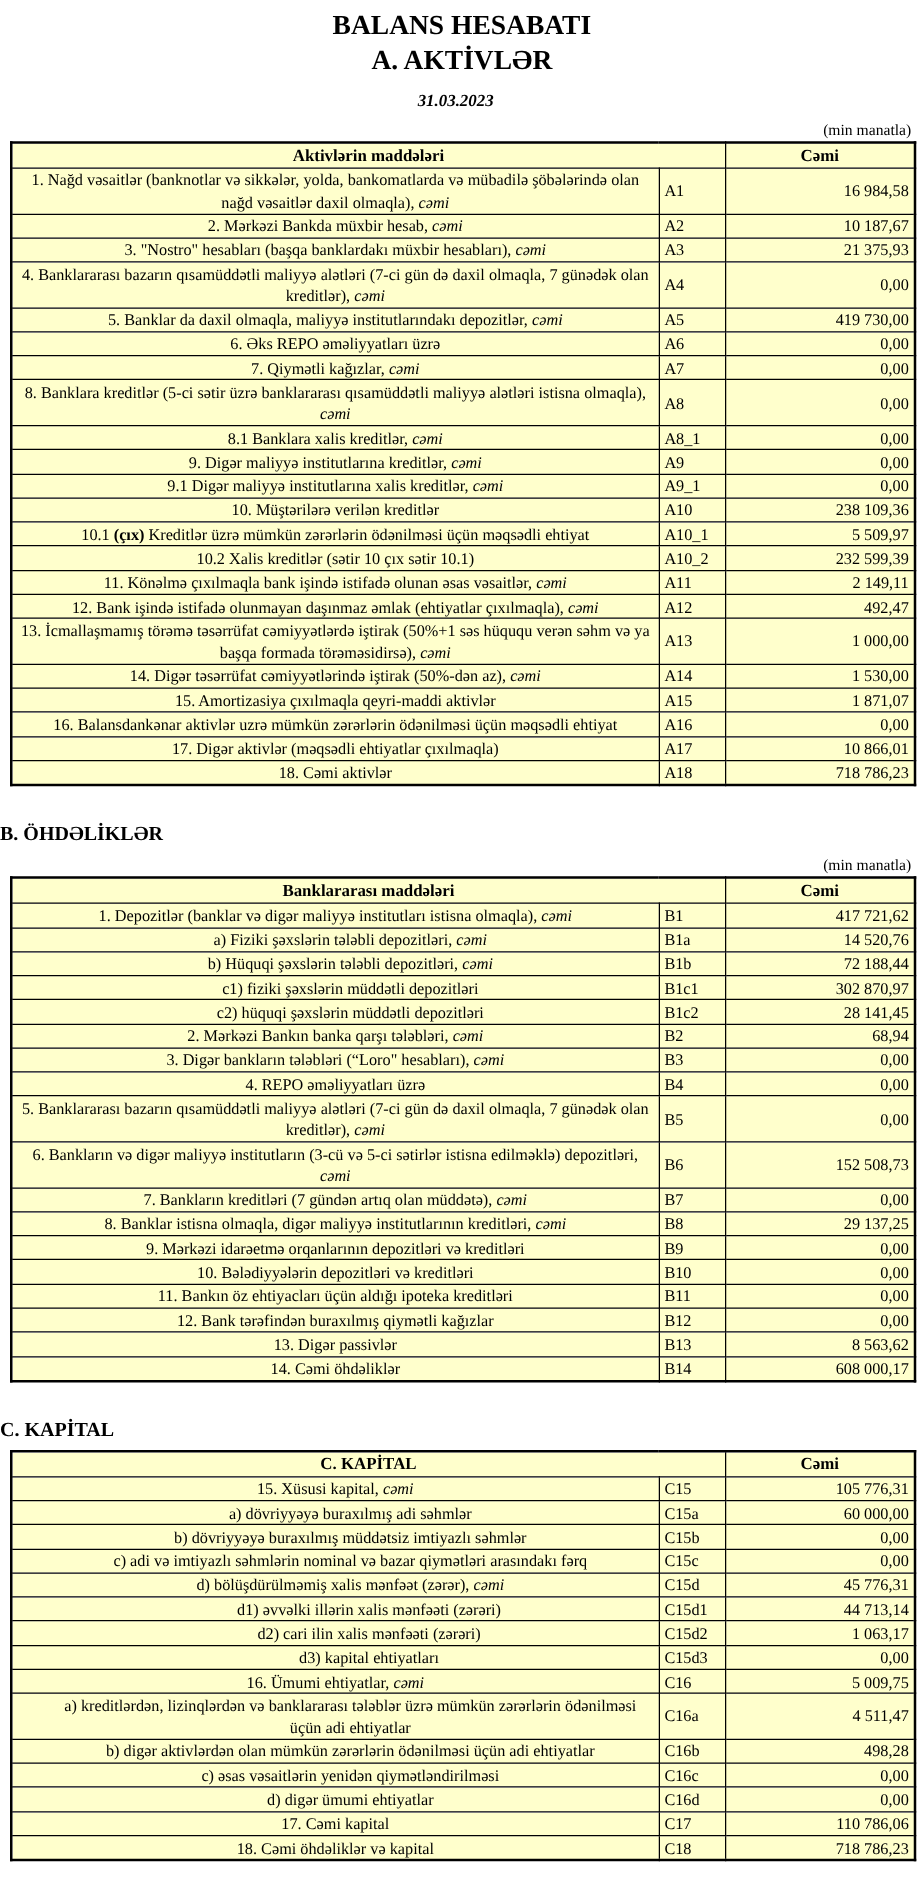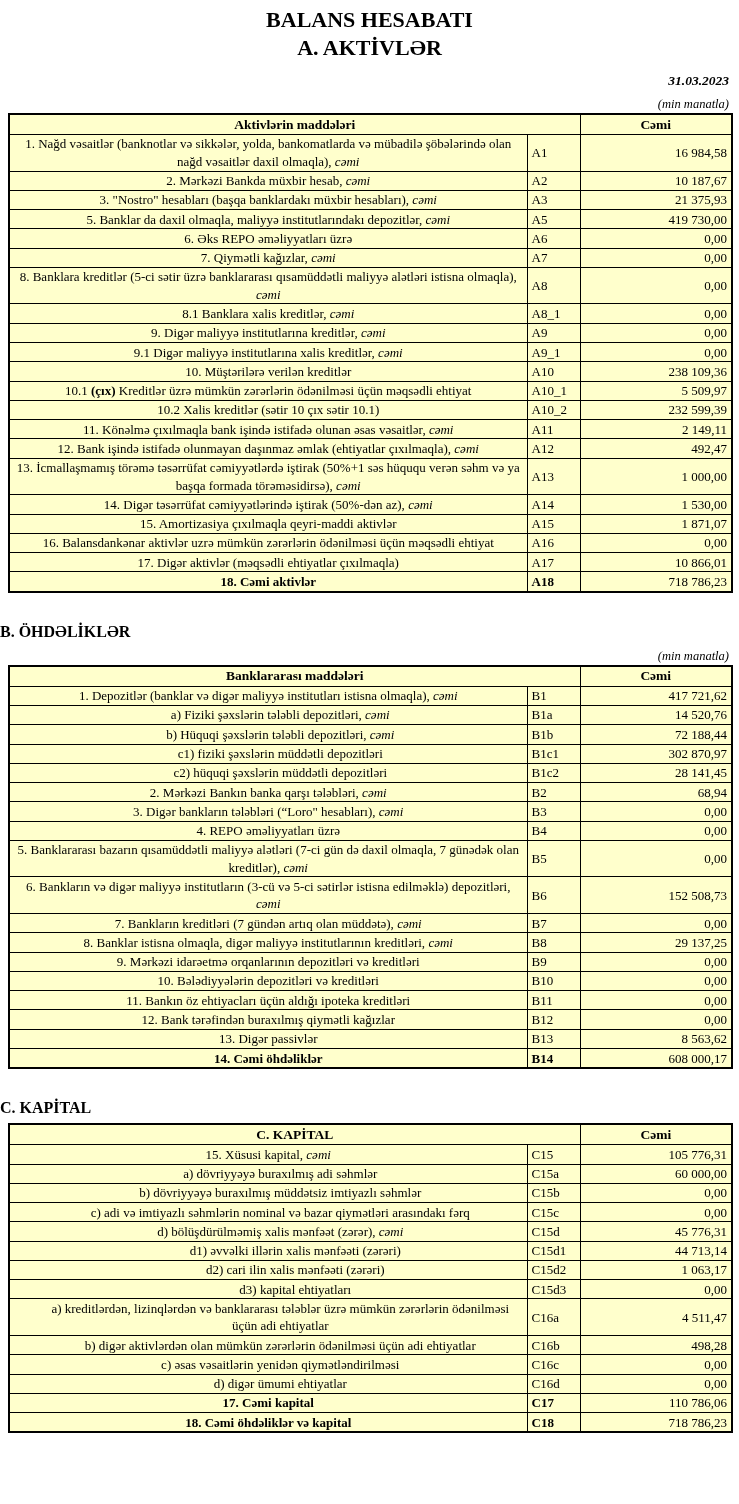--- a/index.html
+++ b/index.html
@@ -18,31 +18,30 @@
 
   .titles {
     text-align: center;
     font-weight: bold;
     font-size: 22px;
     line-height: 1.25;
     padding-top: 6px;
   }
 
   .date-line {
-    text-align: right;
+    text-align: center;
     font-style: italic;
     font-weight: bold;
     font-size: 13.5px;
     padding-right: 10px;
     margin-top: 12px;
   }
 
   .unit-note {
     text-align: right;
-    font-style: italic;
     font-size: 12.5px;
     padding-right: 10px;
     margin: 8px 0 1px 0;
   }
 
   .sec-heading {
     font-weight: bold;
     font-size: 16px;
     margin: 30px 0 6px 0;
   }
@@ -66,21 +65,21 @@
   table.sheet th {
     font-weight: bold;
     text-align: center;
     font-size: 13.5px;
   }
   td.c-label { text-align: center; }
   td.c-label.indent-1 { padding-left: 28px; }
   td.c-label.indent-2 { padding-left: 58px; font-family: Liberation Serif, serif; }
   td.c-code  { text-align: left; }
   td.c-value { text-align: right; padding-right: 6px; }
-  tr.total-row td.c-label, tr.total-row td.c-code { font-weight: bold; }
+  tr.total-row td.c-label, tr.total-row td.c-code { font-weight: normal; }
   tr.total-row td.c-value { font-weight: normal; }
 </style>
 </head>
 <body>
 
 <div class="page">
 
   <div class="titles">
     <div>BALANS HESABATI</div>
     <div>A. AKTİVLƏR</div>
@@ -112,20 +111,25 @@
           <td class="c-label">2. Mərkəzi Bankda müxbir hesab, <i>cəmi</i></td>
           <td class="c-code">A2</td>
           <td class="c-value">10 187,67</td>
         </tr>
         <tr>
           <td class="c-label">3. "Nostro" hesabları (başqa banklardakı müxbir hesabları), <i>cəmi</i></td>
           <td class="c-code">A3</td>
           <td class="c-value">21 375,93</td>
         </tr>
         <tr>
+          <td class="c-label">4. Banklararası bazarın qısamüddətli maliyyə alətləri (7-ci gün də daxil olmaqla, 7 günədək olan kreditlər), <i>cəmi</i></td>
+          <td class="c-code">A4</td>
+          <td class="c-value">0,00</td>
+        </tr>
+        <tr>
           <td class="c-label">5. Banklar da daxil olmaqla, maliyyə institutlarındakı depozitlər, <i>cəmi</i></td>
           <td class="c-code">A5</td>
           <td class="c-value">419 730,00</td>
         </tr>
         <tr>
           <td class="c-label">6. Əks REPO əməliyyatları üzrə</td>
           <td class="c-code">A6</td>
           <td class="c-value">0,00</td>
         </tr>
         <tr>
@@ -370,20 +374,25 @@
           <td class="c-label indent-2">d2) cari ilin xalis mənfəəti (zərəri)</td>
           <td class="c-code">C15d2</td>
           <td class="c-value">1 063,17</td>
         </tr>
         <tr>
           <td class="c-label indent-2">d3) kapital ehtiyatları</td>
           <td class="c-code">C15d3</td>
           <td class="c-value">0,00</td>
         </tr>
         <tr>
+          <td class="c-label">16. Ümumi ehtiyatlar, <i>cəmi</i></td>
+          <td class="c-code">C16</td>
+          <td class="c-value">5 009,75</td>
+        </tr>
+        <tr>
           <td class="c-label indent-1">a) kreditlərdən, lizinqlərdən və banklararası  tələblər üzrə mümkün zərərlərin ödənilməsi üçün adi ehtiyatlar</td>
           <td class="c-code">C16a</td>
           <td class="c-value">4 511,47</td>
         </tr>
         <tr>
           <td class="c-label indent-1">b) digər aktivlərdən olan mümkün zərərlərin ödənilməsi üçün adi ehtiyatlar</td>
           <td class="c-code">C16b</td>
           <td class="c-value">498,28</td>
         </tr>
         <tr>

